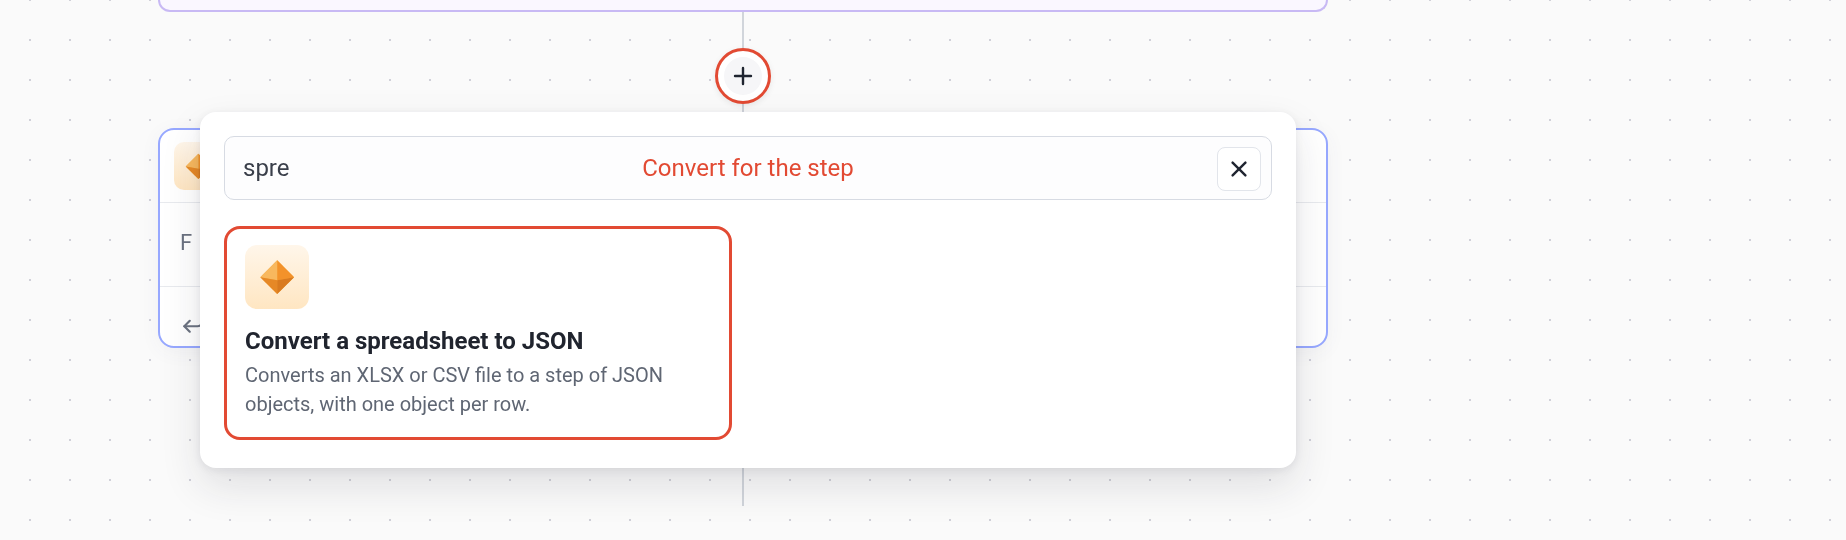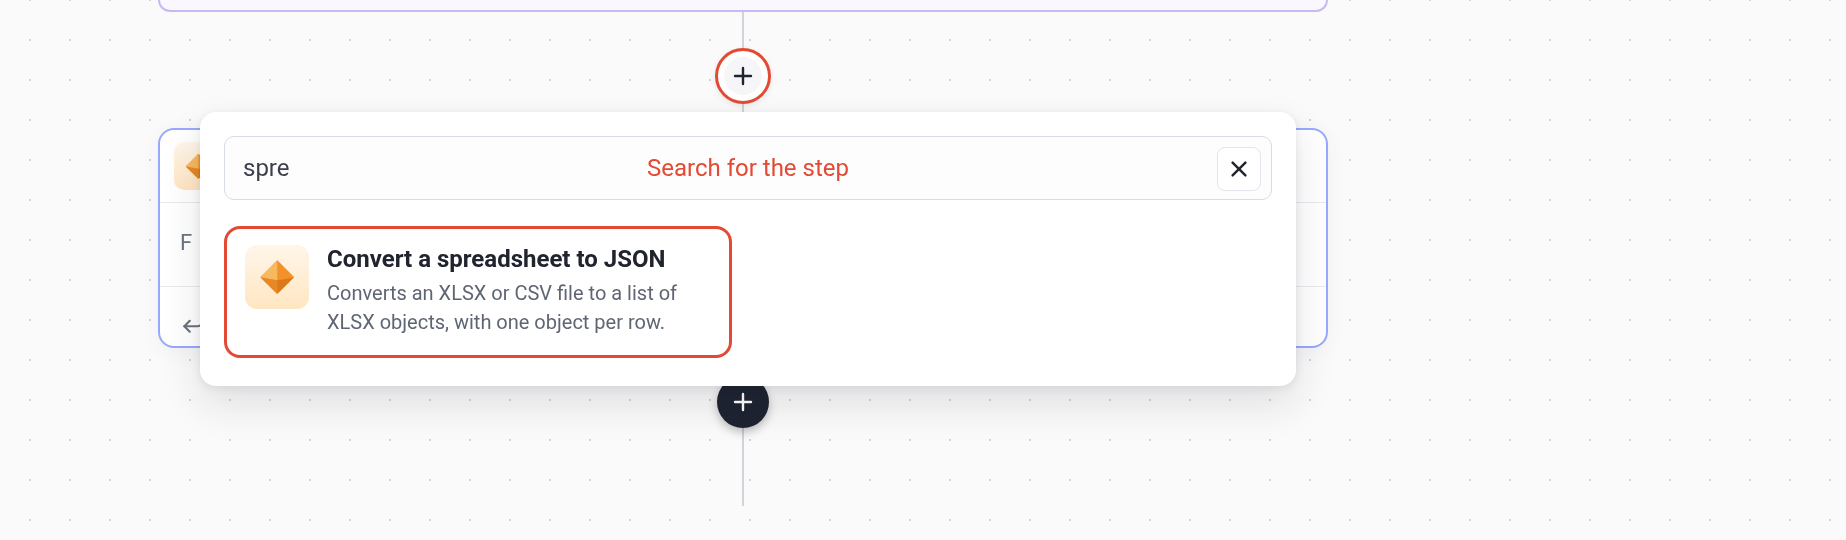--- a/index.html
+++ b/index.html
@@ -182,20 +182,21 @@
   .result-item {
     margin-top: 26px;
     width: 508px;
     border: 3px solid #e24a33;
     border-radius: 16px;
     padding: 16px 18px 18px 18px;
     display: flex;
     gap: 18px;
     cursor: pointer;
     background:#ffffff;
+    flex-direction:column;
   }
   .result-icon {
     width: 64px;
     height: 64px;
     border-radius: 12px;
     background: linear-gradient(180deg,#fff6ea,#ffe6c2);
     display:flex; align-items:center; justify-content:center;
     flex-shrink:0;
   }
   .result-text { display:flex; flex-direction:column; gap:6px; }
@@ -254,37 +255,37 @@
     <svg width="26" height="26" viewBox="0 0 24 24" fill="none" stroke="currentColor" stroke-width="2" stroke-linecap="round" stroke-linejoin="round">
         <polyline points="9 14 4 9 9 4"></polyline>
         <path d="M20 20v-7a4 4 0 0 0-4-4H4"></path>
       </svg>
   </span>
 </div>
 
 <div class="popup">
   <div class="search-wrap">
     <input class="search-input" type="text" value="spre" style="">
-    <span class="search-hint">Search for the step</span>
+    <span class="search-hint">Convert for the step</span>
     <div class="clear-btn">
       <svg width="22" height="22" viewBox="0 0 24 24" fill="none" stroke="currentColor" stroke-width="2.6" stroke-linecap="round">
           <line x1="5" y1="5" x2="19" y2="19"></line>
           <line x1="19" y1="5" x2="5" y2="19"></line>
         </svg>
     </div>
   </div>
 
   <div class="result-item">
     <div class="result-icon">
       <svg class="octa" viewBox="0 0 100 100">
         <polygon points="50,6 94,50 50,94 6,50" fill="#f5a83c"></polygon>
         <polygon points="50,6 94,50 50,58" fill="#f3922a"></polygon>
         <polygon points="50,6 6,50 50,58" fill="#f8b85e"></polygon>
         <polygon points="6,50 50,58 50,94" fill="#e68826"></polygon>
         <polygon points="94,50 50,58 50,94" fill="#d97a1f"></polygon>
       </svg>
     </div>
     <div class="result-text">
       <div class="result-title">Convert a spreadsheet to JSON</div>
-      <div class="result-desc">Converts an XLSX or CSV file to a list of XLSX objects, with one object per row.</div>
+      <div class="result-desc">Converts an XLSX or CSV file to a step of JSON objects, with one object per row.</div>
     </div>
   </div>
 </div>
 
 </body></html>

